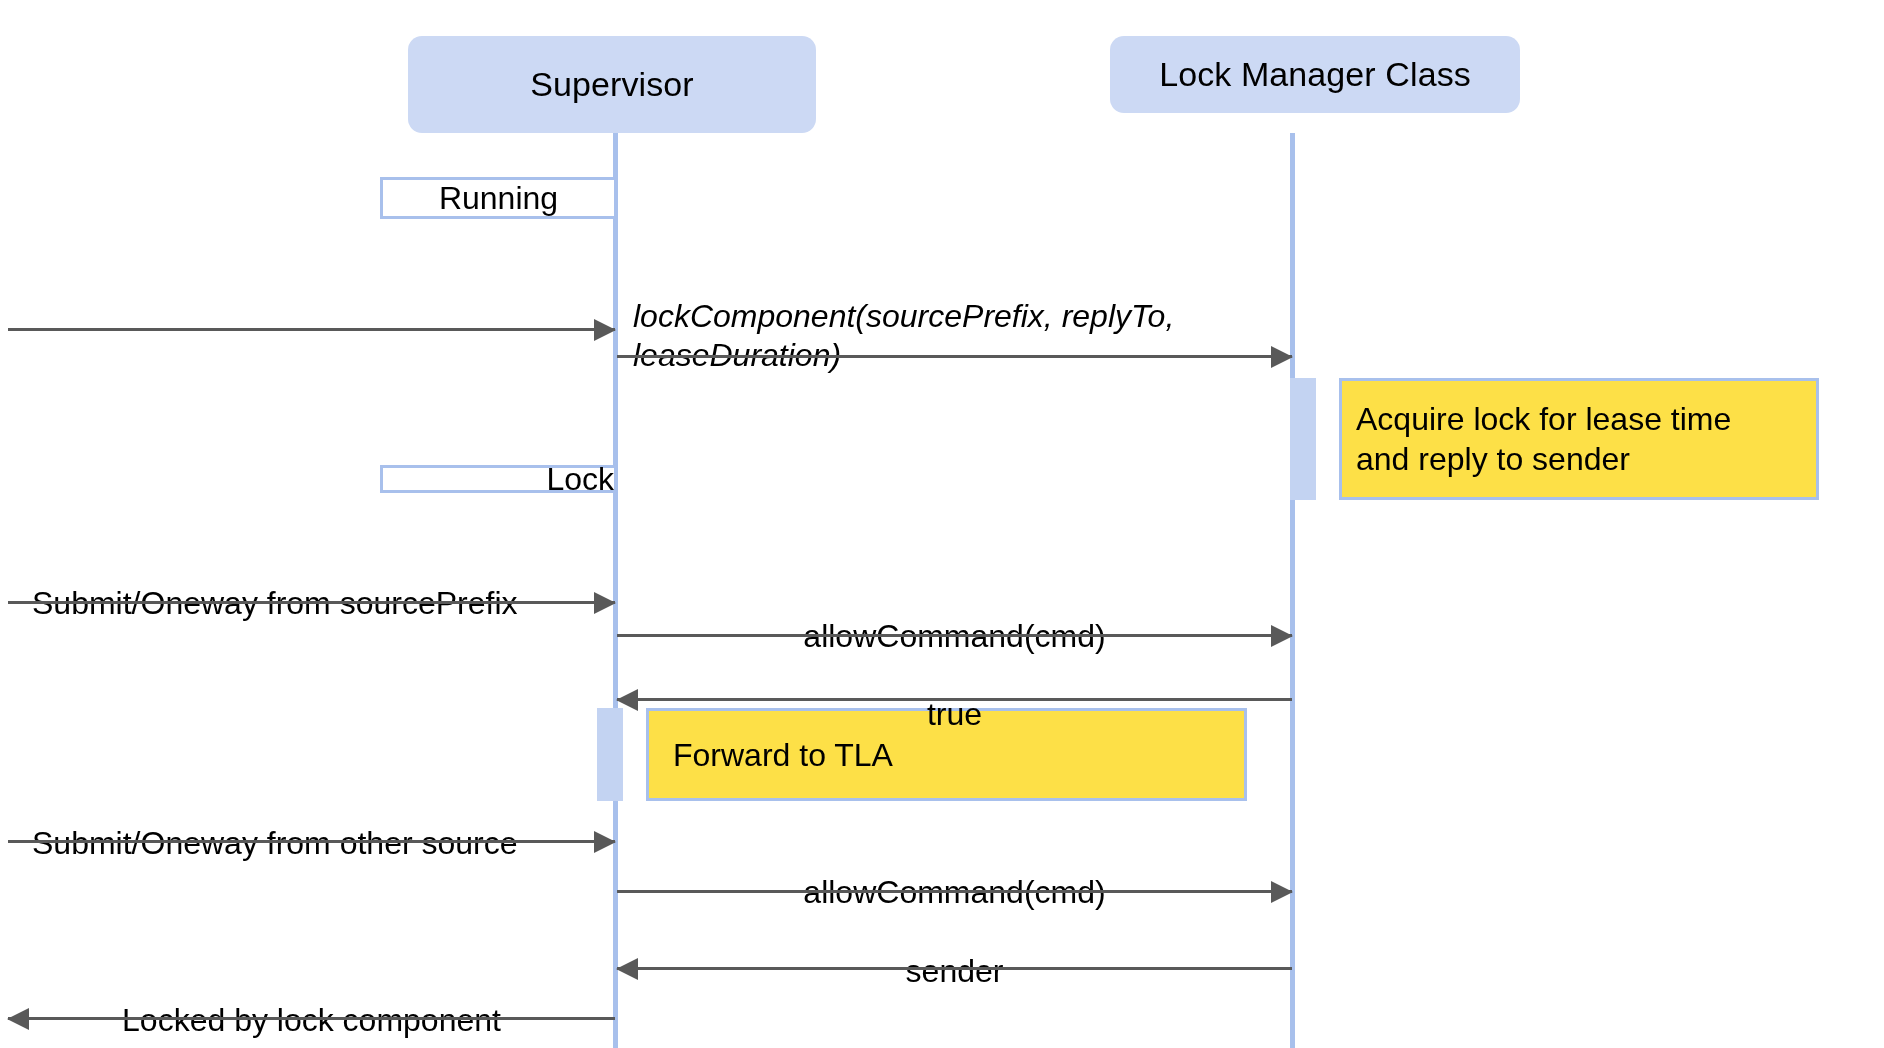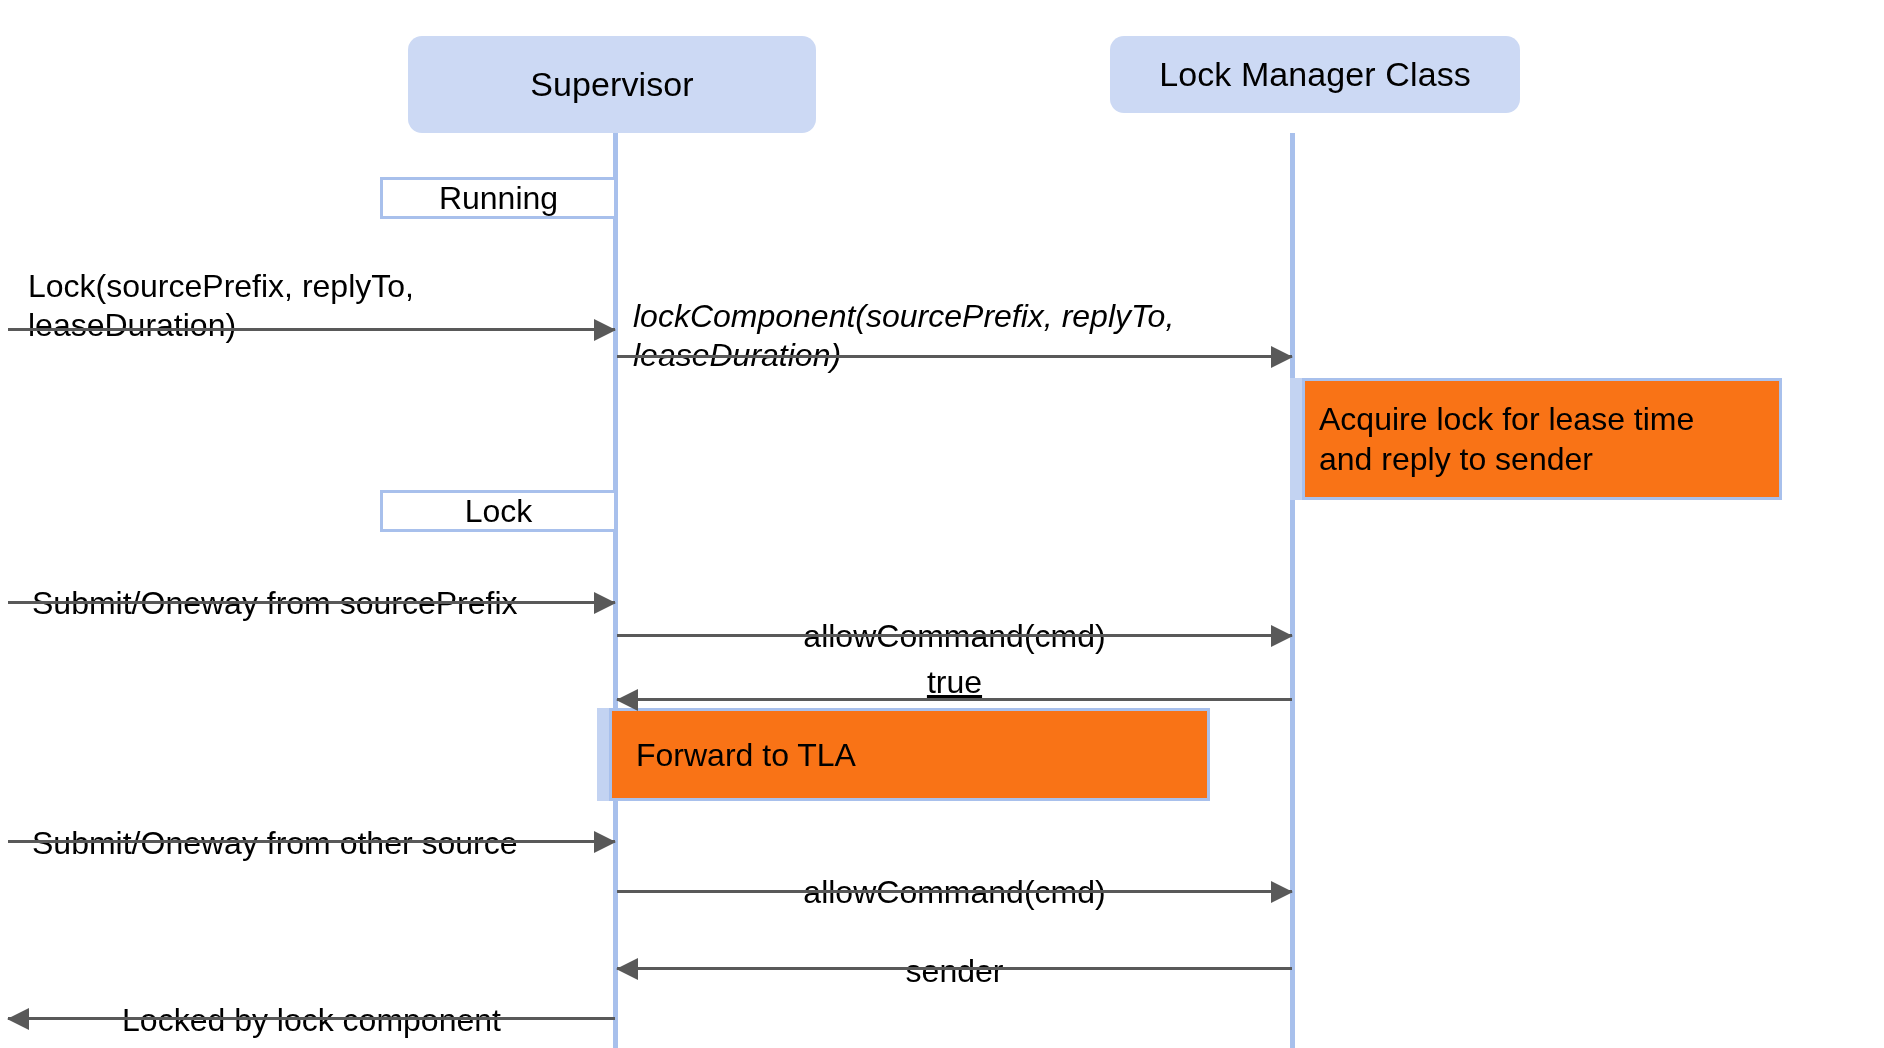--- a/index.html
+++ b/index.html
@@ -19,23 +19,23 @@
   .activation{position:absolute;background:#c3d3f2;}
 
   
   .state-box{
     position:absolute;background:#ffffff;border:3px solid #a8c0ec;
     display:flex;align-items:center;justify-content:center;
     font-size:32px;line-height:1;box-sizing:border-box;
   }
   
   .note-box{
-    position:absolute;background:#f97316;border:3px solid #a8c0ec;
+    position:absolute;background:#fde047;border:3px solid #a8c0ec;
     box-sizing:border-box;display:flex;align-items:center;
-    font-size:32px;line-height:1.25;padding-left:14px;white-space:pre-line;
+    font-size:32px;line-height:1.25;padding-left:14px;white-space:pre-line;margin-left:37px;
   }
   .note-box.left-pad{padding-left:24px;}
 
   
   .msg{position:absolute;height:0;}
   .msg .line{position:absolute;left:0;top:0;height:3px;background:#595959;width:100%;}
   .msg .head{position:absolute;top:-9px;width:0;height:0;
              border-top:11px solid transparent;border-bottom:11px solid transparent;}
   .msg.to-right .head{right:-1px;border-left:22px solid #595959;}
   .msg.to-left  .head{left:-1px;border-right:22px solid #595959;}
@@ -63,37 +63,33 @@
   <div class="lifeline" style="left:613px;top:133px;height:915px;"></div>
   <div class="lifeline" style="left:1290px;top:133px;height:915px;"></div>
 
   <div class="activation" style="left:1290px;top:378px;width:26px;height:122px;"></div>
   <div class="activation" style="left:597px;top:708px;width:26px;height:93px;"></div>
 
   <div class="state-box" style="left:380px;top:177px;width:237px;height:42px;">
     <span>Running</span>
   </div>
 
-  <div class="state-box" style="left:380px;top:490px;width:237px;height:42px;">
+  <div class="state-box" style="left:380px;top:465px;width:237px;height:28px;justify-content:flex-end;">
     <span>Lock</span>
   </div>
 
   <div class="note-box" style="left:1302px;top:378px;width:480px;height:122px;">
     <span>Acquire lock for lease time
  and reply to sender</span>
   </div>
 
   <div class="note-box left-pad" style="left:609px;top:708px;width:601px;height:93px;">
     <span>Forward to TLA</span>
   </div>
 
-  <div class="msg-label left" style="left:28px;top:228px;width:570px;">
-    <span>Lock(sourcePrefix, replyTo,
-leaseDuration)</span>
-  </div>
   <div class="msg to-right" style="left:8px;top:328px;width:607px;">
     <div class="line"></div>
     <div class="head"></div>
   </div>
 
   <div class="msg-label left" style="left:633px;top:258px;width:700px;font-style:italic;">
     <span>lockComponent(sourcePrefix, replyTo,
 leaseDuration)</span>
   </div>
   <div class="msg to-right" style="left:617px;top:355px;width:675px;">
@@ -110,21 +106,21 @@
   </div>
 
   <div class="msg-label center" style="left:617px;top:578px;width:675px;">
     <span>allowCommand(cmd)</span>
   </div>
   <div class="msg to-right" style="left:617px;top:634px;width:675px;">
     <div class="line"></div>
     <div class="head"></div>
   </div>
 
-  <div class="msg-label center" style="left:617px;top:624px;width:675px;text-decoration:underline;">
+  <div class="msg-label center" style="left:617px;top:656px;width:675px;">
     <span>true</span>
   </div>
   <div class="msg to-left" style="left:617px;top:698px;width:675px;">
     <div class="line"></div>
     <div class="head"></div>
   </div>
 
   <div class="msg-label left" style="left:32px;top:785px;width:600px;">
     <span>Submit/Oneway from other source</span>
   </div>

